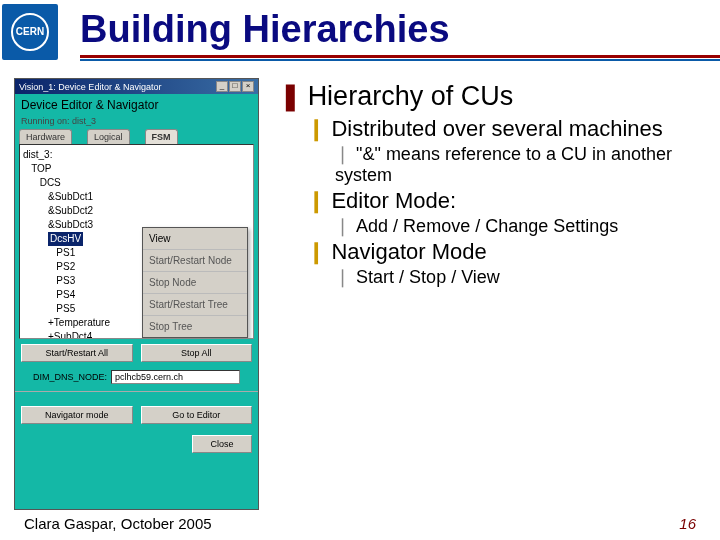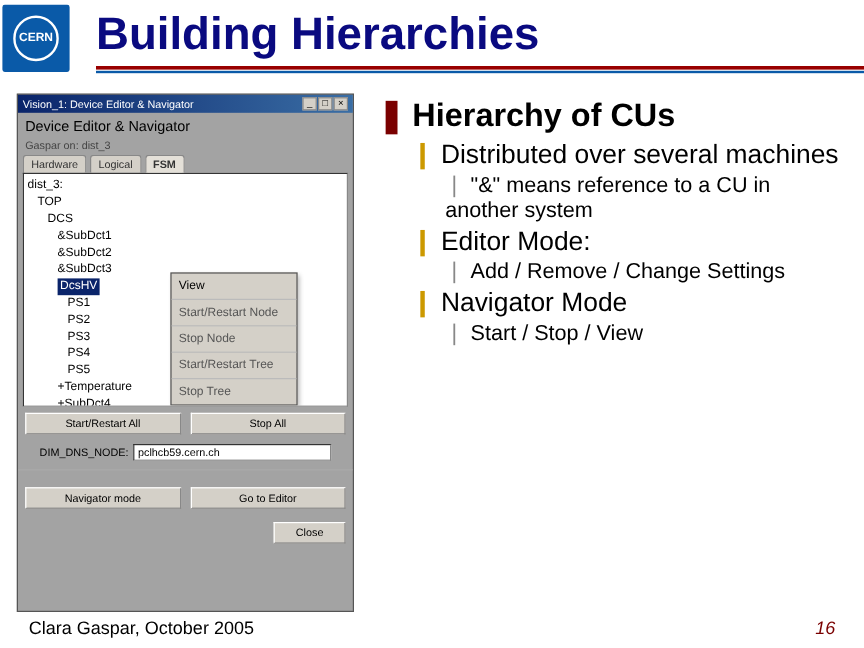--- a/index.html
+++ b/index.html
@@ -62,24 +62,24 @@
   .underline .l2 { height: 2px; background: #0a5aa8; margin-top: 1px; }
 
   .content {
     display: flex;
     position: relative;
     height: 440px;
   }
 
   
   .win {
-    width: 281px;
+    width: 245px;
     margin-left: 14px;
     margin-top: 8px;
-    background: #a3a3a3;
+    background: #14b8a6;
     border: 1px solid #555;
     font-family: Tahoma, sans-serif;
     font-size: 10px;
     color: #000;
   }
   .titlebar {
     background: linear-gradient(to right, #0a246a, #3a6ea5);
     color: #fff;
     font-size: 9px;
     padding: 2px 4px;
@@ -94,21 +94,21 @@
     padding: 4px 6px;
   }
   .running {
     font-size: 9px;
     padding: 0 6px 3px;
     color: #444;
   }
   .tabs {
     display: flex;
     padding: 0 4px;
-    gap: 4px;
+    gap: 16px;
   }
   .tab {
     background: #d4d0c8;
     border: 1px solid #888;
     border-bottom: none;
     padding: 2px 6px;
     font-size: 9px;
     color: #333;
     border-radius: 3px 3px 0 0;
     margin-right: -1px;
@@ -173,21 +173,21 @@
   .close-row .wbtn { display: inline-block; width: 60px; flex: none; }
 
   
   .bullets {
     flex: 1;
     padding: 10px 18px 0 20px;
     font-family: "Comic Sans MS", Verdana, sans-serif;
   }
   .b1 {
     font-size: 27px;
-    font-weight: bold;
+    font-weight: normal;
     color: #000;
     margin-bottom: 4px;
   }
   .b1::before {
     content: "❚";
     color: #7a0000;
     margin-right: 6px;
   }
   .b2 {
     font-size: 22px;
@@ -244,21 +244,21 @@
   <div class="win">
     <div class="titlebar">
       <span>Vision_1: Device Editor &amp; Navigator</span>
       <span class="titlebar-btns">
         <span class="tbtn">_</span>
         <span class="tbtn">□</span>
         <span class="tbtn">×</span>
       </span>
     </div>
     <div class="panel-title">Device Editor &amp; Navigator</div>
-    <div class="running">Gaspar on: dist_3</div>
+    <div class="running">Running on: dist_3</div>
     <div class="tabs">
       <div class="tab">Hardware</div>
       <div class="tab">Logical</div>
       <div class="tab active">FSM</div>
     </div>
     <div class="tree-wrap">
       <div class="tree">
         <div>dist_3:</div>
         <div>   TOP</div>
         <div>      DCS</div>

